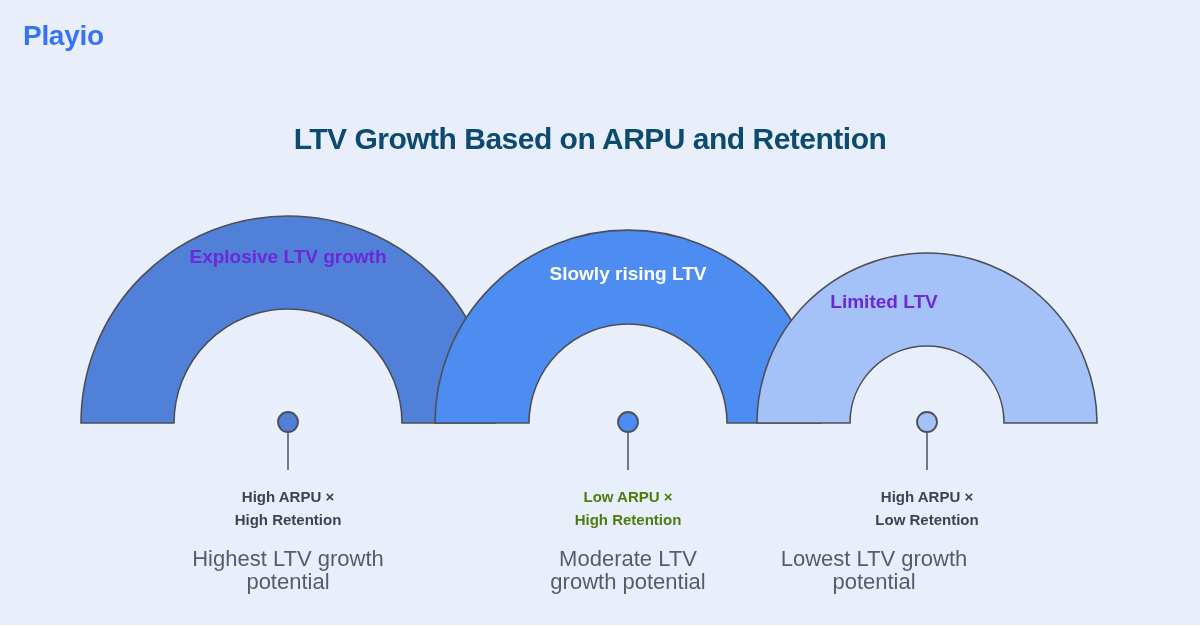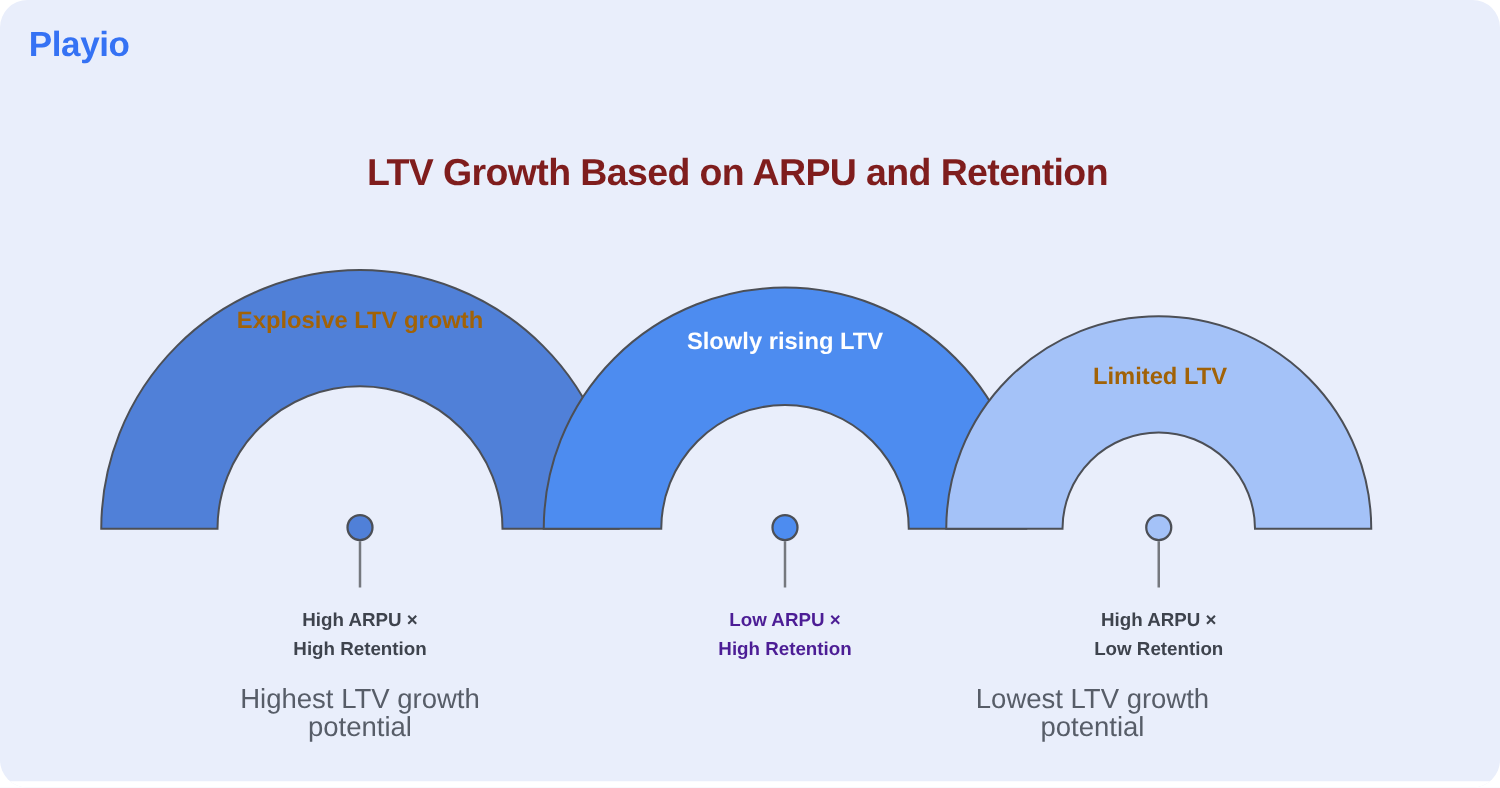--- a/index.html
+++ b/index.html
@@ -3,21 +3,20 @@
 <meta charset="utf-8">
 <style>
   html, body { margin: 0; padding: 0; background: #ffffff; }
   .canvas {
     position: relative;
     width: 1200px;
     height: 630px;
     overflow: hidden;
     font-family: "Liberation Sans", sans-serif;
     background: #e9eefb;
-    border-radius: 22px;
   }
   .logo {
     position: absolute;
     left: 23px;
     top: 20px;
     font-size: 28px;
     font-weight: 700;
     letter-spacing: -0.3px;
   }
   .title {
@@ -70,49 +69,51 @@
     width: 100%;
     height: 5px;
   }
 </style>
 </head>
 <body>
 
 <div class="canvas" style="background: rgb(233, 238, 251);">
   <div class="logo" style="color: rgb(53, 114, 244);">Playio</div>
 
-  <div class="title" style="color: #7f1d1d;">LTV Growth Based on ARPU and Retention</div>
+  <div class="title" style="color: #0c4a6e;">LTV Growth Based on ARPU and Retention</div>
 
   <svg class="diagram-svg" width="1200" height="630" viewBox="0 0 1200 630">
 
     <path class="arch" d="M 81 423 A 207 207 0 0 1 495 423 L 402 423 A 114 114 0 0 0 174 423 Z" fill="#5080d8" stroke="#4c4f56"></path>
 
     <path class="arch" d="M 435 423 A 193 193 0 0 1 821 423 L 727 423 A 99 99 0 0 0 529 423 Z" fill="#4d8cf0" stroke="#4c4f56"></path>
 
     <path class="arch" d="M 757 423 A 170 170 0 0 1 1097 423 L 1004 423 A 77 77 0 0 0 850 423 Z" fill="#a4c2f8" stroke="#4c4f56"></path>
 
     <line class="connector" x1="288" y1="433" x2="288" y2="470" stroke="#75787e"></line>
     <line class="connector" x1="628" y1="433" x2="628" y2="470" stroke="#75787e"></line>
     <line class="connector" x1="927" y1="433" x2="927" y2="470" stroke="#75787e"></line>
 
     <circle class="dot" cx="288" cy="422" r="10" fill="#5080d8" stroke="#4c4f56"></circle>
     <circle class="dot" cx="628" cy="422" r="10" fill="#4d8cf0" stroke="#4c4f56"></circle>
     <circle class="dot" cx="927" cy="422" r="10" fill="#a4c2f8" stroke="#4c4f56"></circle>
   </svg>
 
-  <div class="arc-label" style="left: 288px; top: 257px; color: #a16207;">Explosive LTV growth</div>
+  <div class="arc-label" style="left: 288px; top: 257px; color: #6d28d9;">Explosive LTV growth</div>
   <div class="arc-label" style="left: 628px; top: 274px; color: rgb(255, 255, 255);">Slowly rising LTV</div>
-  <div class="arc-label" style="left: 928px; top: 302px; color: #a16207;">Limited LTV</div>
+  <div class="arc-label" style="left: 884px; top: 302px; color: #6d28d9;">Limited LTV</div>
 
   <div class="combo-label" style="left: 288px; top: 485px; color: rgb(62, 67, 77);">High ARPU ×
 High Retention</div>
-  <div class="combo-label" style="left: 628px; top: 485px; color: #4c1d95;">Low ARPU ×
+  <div class="combo-label" style="left: 628px; top: 485px; color: #4d7c0f;">Low ARPU ×
 High Retention</div>
   <div class="combo-label" style="left: 927px; top: 485px; color: rgb(62, 67, 77);">High ARPU ×
 Low Retention</div>
 
   <div class="desc-label" style="left: 288px; top: 547px; color: rgb(87, 93, 104);">Highest LTV growth
 potential</div>
+  <div class="desc-label" style="left: 628px; top: 547px; color: rgb(87, 93, 104);">Moderate LTV
+growth potential</div>
   <div class="desc-label" style="left: 874px; top: 547px; color: rgb(87, 93, 104);">Lowest LTV growth
 potential</div>
 
   <div class="bottom-edge" style="background: rgb(255, 255, 255);"></div>
 </div>
 
 </body></html>

